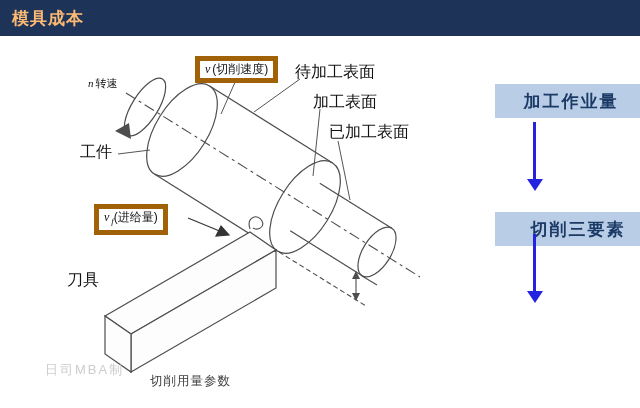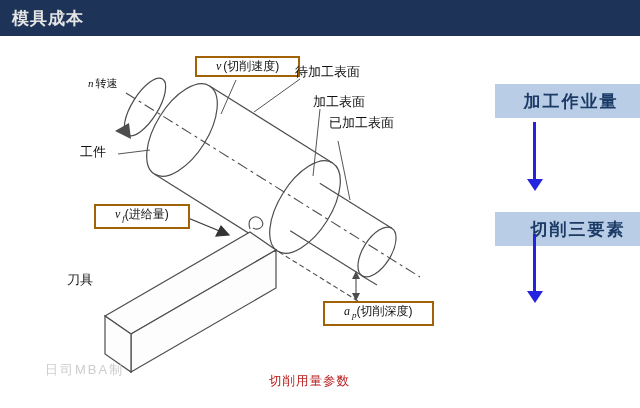--- a/index.html
+++ b/index.html
@@ -6,38 +6,38 @@
   body{
     width:640px;height:408px;position:relative;overflow:hidden;
     background:#ffffff;font-family:"Liberation Sans",sans-serif;
   }
   
   .header{
     position:absolute;top:0;left:0;width:640px;height:36px;
     background:#1d3357;display:flex;align-items:center;
     justify-content:space-between;padding:0 12px;box-sizing:border-box;
   }
-  .header .title{color:#e5e5e5;font-size:17px;font-weight:bold;letter-spacing:1px;}
+  .header .title{color:#fdba74;font-size:17px;font-weight:bold;letter-spacing:1px;}
   .header .subtitle{color:#c9d1dc;font-size:11px;letter-spacing:1px;}
 
   
   .diagram{position:absolute;top:36px;left:0;width:455px;height:372px;}
   .diagram svg{position:absolute;top:0;left:0;}
   .dlabel{
-    position:absolute;font-size:13px;color:#111;white-space:nowrap;line-height:14px;
+    position:absolute;font-size:16px;color:#111;white-space:nowrap;line-height:14px;
   }
   .sym{font-family:"Liberation Serif",serif;font-style:italic;margin-right:2px;}
   .redbox{
-    position:absolute;border:2px solid #a16207;background:#ffffff;
-    padding:1px 19px;font-size:12px;color:#111;white-space:nowrap;line-height:15px;
+    position:absolute;border:5px solid #a16207;background:#ffffff;
+    padding:1px 5px;font-size:12px;color:#111;white-space:nowrap;line-height:15px;
   }
   .redbox sub{font-size:9px;font-family:"Liberation Serif",serif;font-style:italic;}
   .caption{
-    position:absolute;left:150px;top:337px;width:200px;text-align:right;
-    font-size:12.5px;color:#b91c1c;letter-spacing:1px;
+    position:absolute;left:150px;top:337px;width:200px;text-align:left;
+    font-size:12.5px;color:#404040;letter-spacing:1px;
   }
   .watermark{
     position:absolute;left:45px;top:325px;font-size:13px;color:#c4c4c4;
     letter-spacing:2px;opacity:.85;
   }
 
   
   .flow{position:absolute;left:455px;top:36px;width:170px;height:372px;}
   .flow-box{
     position:absolute;left:4px;width:152px;height:34px;background:#b9cde6;
@@ -118,33 +118,30 @@
   </div>
 
   <div class="redbox" style="left:195px;top:20px">
     <span class="sym">v</span><span>(切削速度)</span>
   </div>
 
   <div class="dlabel" style="left:295px;top:29px">待加工表面</div>
 
   <div class="dlabel" style="left:313px;top:59px">加工表面</div>
 
-  <div class="dlabel" style="left:329px;top:80px">已加工表面</div>
+  <div class="dlabel" style="left:329px;top:89px">已加工表面</div>
 
   <div class="dlabel" style="left:80px;top:109px">工件</div>
 
   <div class="redbox" style="left:94px;top:168px">
     <span class="sym">v</span><sub>f</sub><span>(进给量)</span>
   </div>
 
   <div class="dlabel" style="left:67px;top:237px">刀具</div>
 
-  <div class="redbox" style="left:323px;top:265px">
-    <span class="sym">a</span><sub>p</sub><span>(切削深度)</span>
-  </div>
 
   <div class="caption">切削用量参数</div>
   <div class="watermark">日司MBA制</div>
 </div>
 
 <div class="flow">
   <div class="flow-box b1">加工作业量</div>
   <div class="flow-arrow a1"></div>
   <div class="flow-box b2">切削三要素</div>
   <div class="flow-arrow a2"></div>

